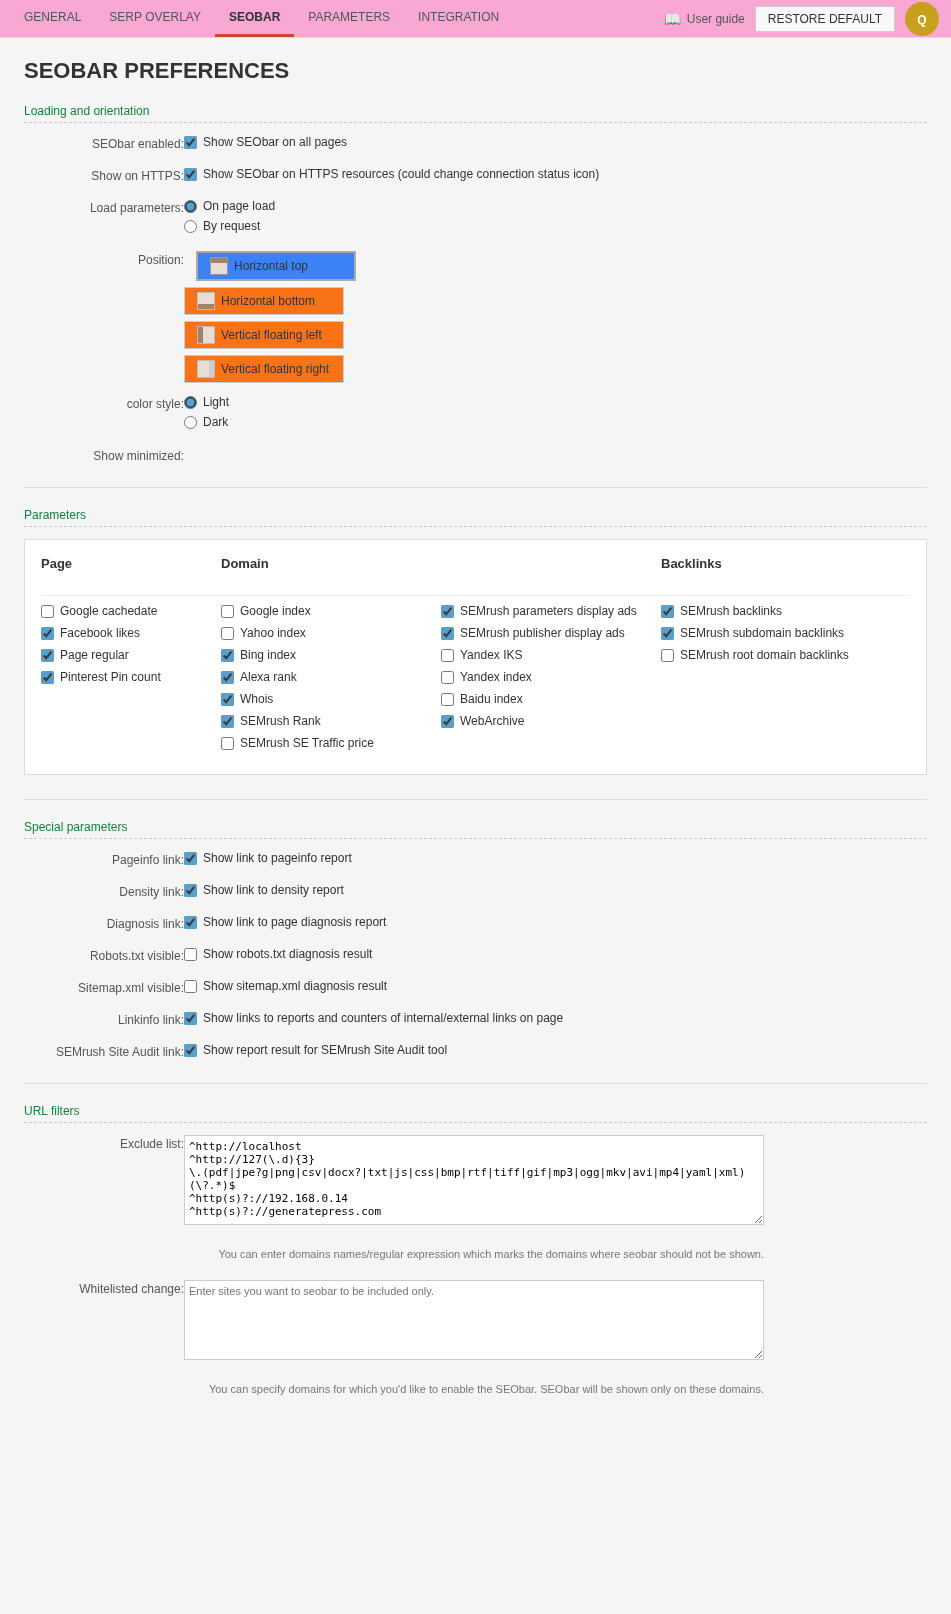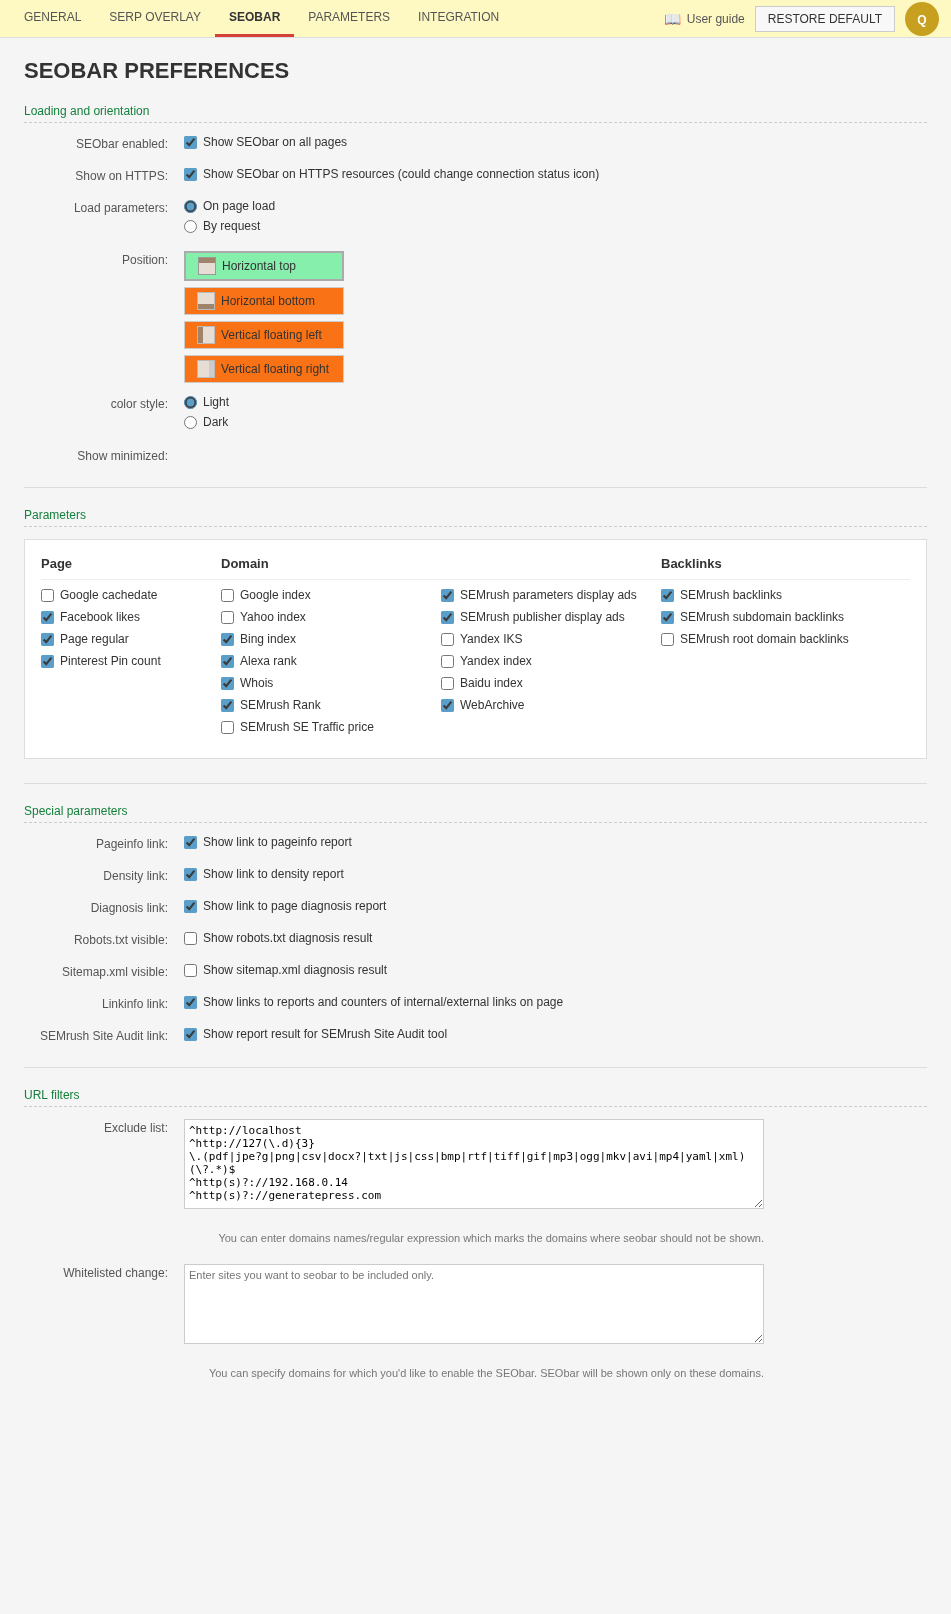--- a/index.html
+++ b/index.html
@@ -7,21 +7,21 @@
       font-family: Arial, sans-serif;
       font-size: 13px;
       color: #333;
       background: #f5f5f5;
     }
 
     
     .top-nav {
       display: flex;
       align-items: center;
-      background: #fef9c3;
+      background: #f9a8d4;
       border-bottom: 1px solid #ddd;
       padding: 0 10px;
       height: 38px;
     }
     .nav-item {
       padding: 10px 14px;
       cursor: pointer;
       font-size: 12px;
       color: #555;
       text-transform: uppercase;
@@ -86,21 +86,21 @@
 
     
     .form-row {
       display: flex;
       align-items: flex-start;
       margin-bottom: 12px;
     }
     .form-label {
       min-width: 160px;
       text-align: right;
-      padding-right: 16px;
+      padding-right: 0;
       padding-top: 2px;
       color: #555;
       font-size: 12px;
     }
     .form-content {
       flex: 1;
     }
 
     
     .checkbox-row {
@@ -281,21 +281,21 @@
         </div>
       </div>
     </div>
 
     <div class="form-row">
       <div class="form-label">Position:</div>
       <div class="form-content">
         <div class="position-options">
 
           <div class="position-option">
-            <button class="position-btn selected" style="background:#86efac; border: 2px solid #aaa;">
+            <button class="position-btn selected" style="background:#3b82f6; border: 2px solid #aaa; margin-left: 12px;">
               <div style="display:flex; flex-direction:column; width:18px; height:18px; justify-content:flex-start; background:#e8ddd5; border:1px solid #999;">
                 <div style="width:100%; height:5px; background:#a0836b;"></div>
               </div>
               <span>Horizontal top</span>
             </button>
           </div>
 
           <div class="position-option">
             <button class="position-btn">
               <div style="display:flex; flex-direction:column; width:18px; height:18px; justify-content:flex-end; background:#e8ddd5; border:1px solid #bbb;">
@@ -347,21 +347,21 @@
 
   </div>
 
   <hr class="section-divider">
 
   <div class="section">
     <div class="section-title">Parameters</div>
 
     <div class="params-box">
 
-      <div style="display:grid; grid-template-columns: 180px 440px 1fr; margin-bottom:8px; border-bottom:1px solid #eee; padding-bottom:8px;">
+      <div style="display:grid; grid-template-columns: 180px 440px 1fr; margin-bottom:8px; border-bottom:1px solid #eee; padding-bottom:24px;">
         <div class="params-header-col">Page</div>
         <div class="params-header-col">Domain</div>
         <div class="params-header-col">Backlinks</div>
       </div>
 
       <div style="display:grid; grid-template-columns: 180px 220px 220px 1fr;">
 
         <div>
           <div class="param-item">
             <input type="checkbox" style="">

